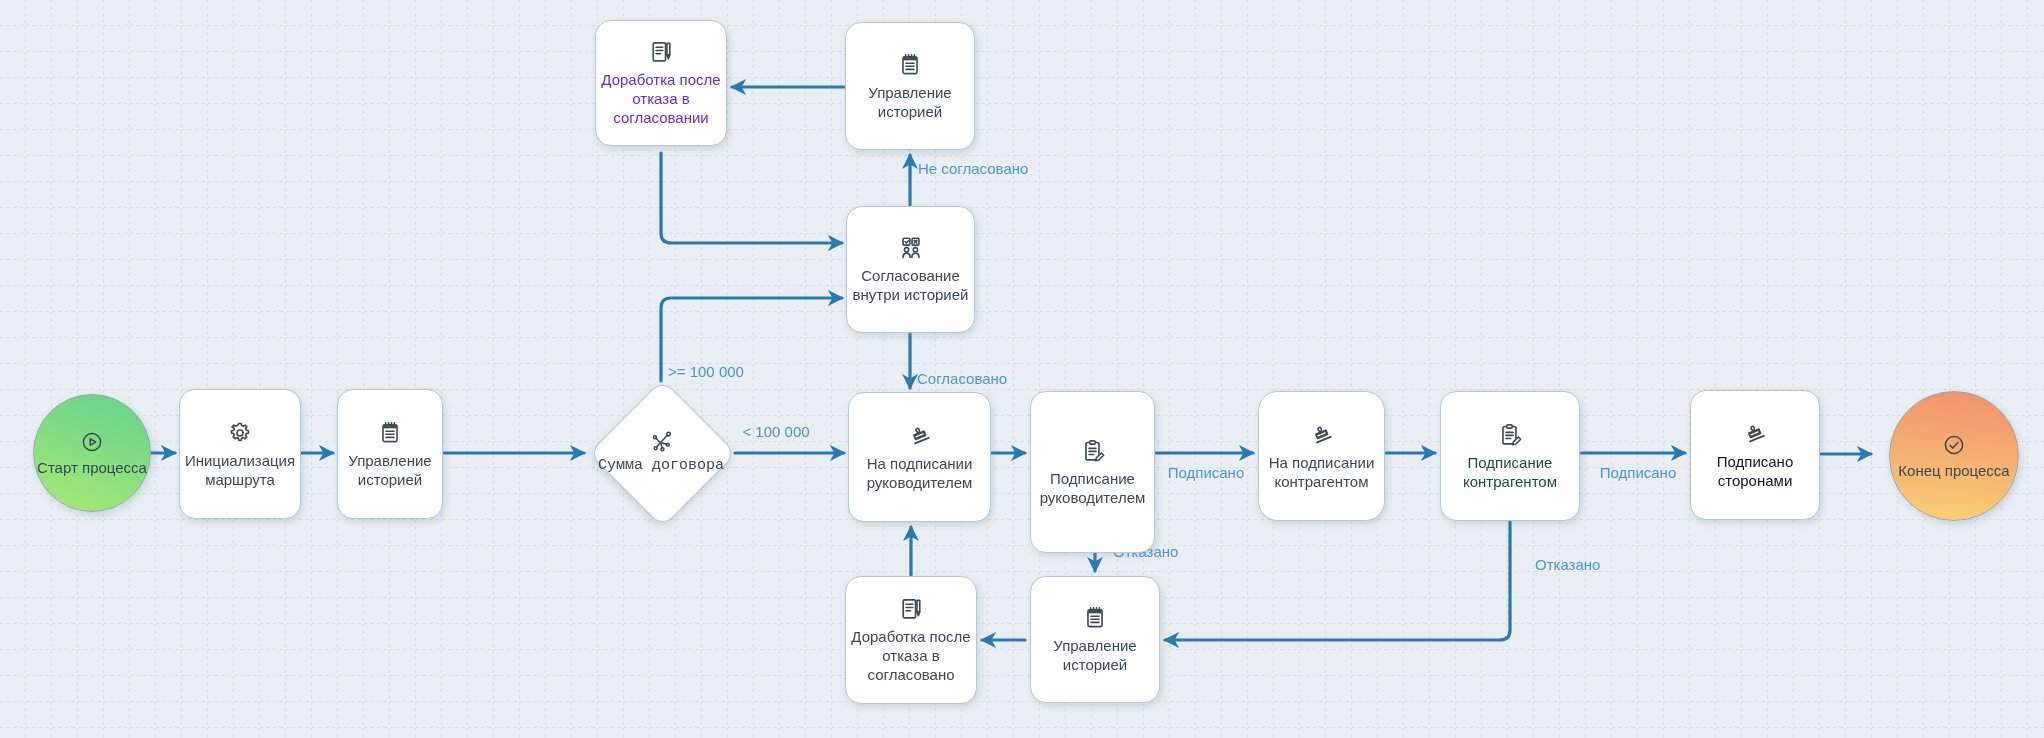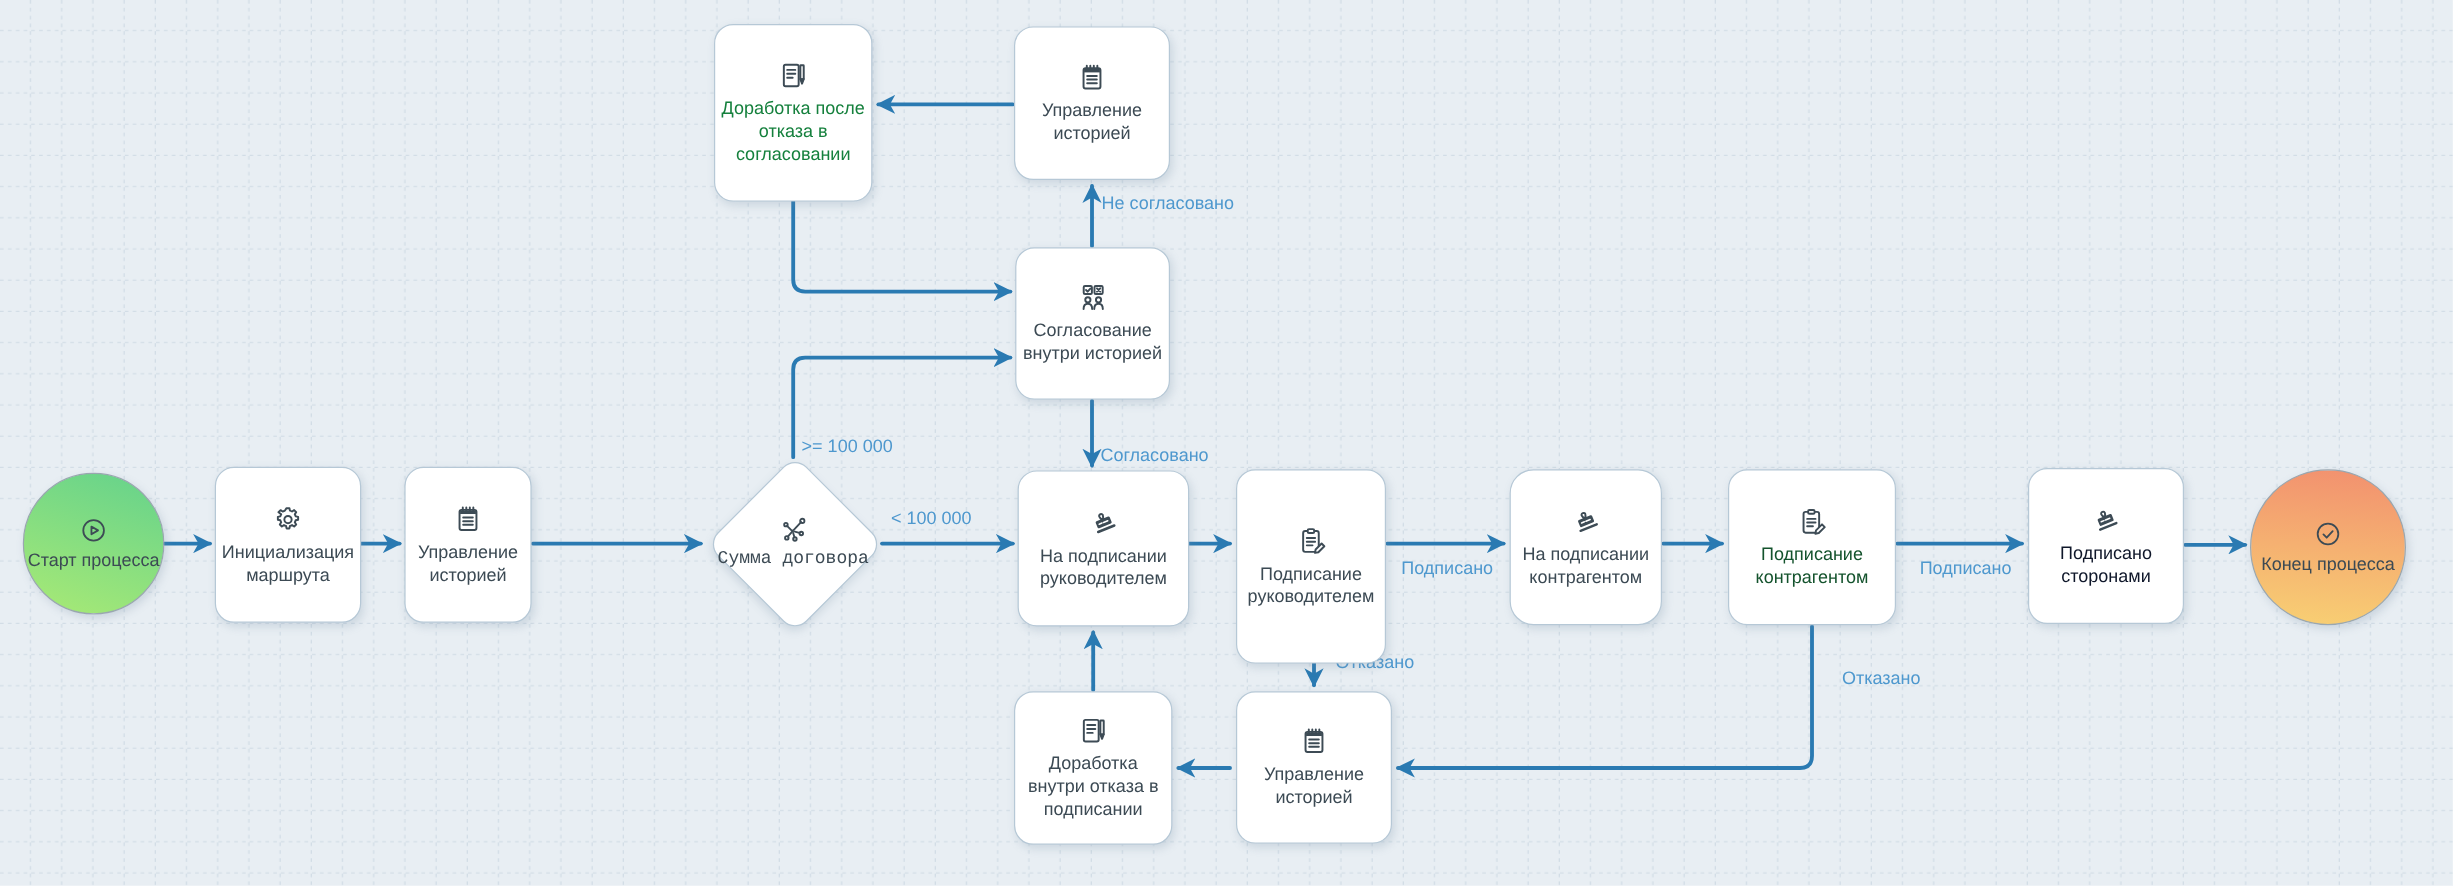--- a/index.html
+++ b/index.html
@@ -4,21 +4,21 @@
 <style>
   html,body{margin:0;padding:0;}
   body{font-family:"Liberation Sans",sans-serif;}
   .canvas{position:relative;width:2044px;height:738px;overflow:hidden;}
   .canvas > svg.edge-layer{position:absolute;left:0;top:0;width:2044px;height:738px;display:block;}
   .node{position:absolute;display:flex;flex-direction:column;align-items:center;justify-content:center;
         text-align:center;box-sizing:border-box;}
   .task{background:#ffffff;border:1px solid #b6c8d6;border-radius:16px;
         box-shadow:2px 3px 7px rgba(110,135,160,.22);padding:6px 4px;gap:5px;}
   .task .lbl{font-size:15px;line-height:19px;}
-  .event{border-radius:50%;border:1px solid #9aa7b0;box-shadow:2px 3px 7px rgba(110,135,160,.25);gap:4px;}
+  .event{border-radius:50%;border:1px solid #9aa7b0;box-shadow:2px 3px 7px rgba(110,135,160,.25);gap:4px;margin-left:14px;}
   .event .lbl{font-size:15px;line-height:19px;}
   .gateway{background:transparent;}
   .gateway .shape{position:absolute;left:0;top:0;width:100%;height:100%;
         transform:rotate(45deg);background:#fff;border:1px solid #b6c8d6;border-radius:14px;
         box-shadow:2px 3px 7px rgba(110,135,160,.22);}
   .gateway .content{position:absolute;left:50%;top:50%;width:150px;transform:translate(-50%,-50%);
         display:flex;flex-direction:column;align-items:center;gap:3px;}
   .gateway .lbl{font-size:15px;line-height:18px;}
   .icon{display:block;}
   text.edge-label{font-size:15px;}
@@ -100,21 +100,21 @@
             <path d="M10.2 14 L7.2 17.4"></path>
             <circle cx="6.4" cy="18.5" r="1.4"></circle>
             <path d="M11.5 14.5 L12.5 17.9"></path>
             <circle cx="12.9" cy="19.4" r="1.4"></circle>
             <path d="M12.8 13.4 L16.5 14.5"></path>
             <circle cx="18" cy="15" r="1.4"></circle>
           </svg>
           <div class="lbl">Сумма договора</div>
         </div>
       </div>
-      <div class="node task" style="left: 595px; top: 20px; width: 132px; height: 148px; color: #15803d; border-color: rgb(182, 200, 214);">
+      <div class="node task" style="left: 595px; top: 20px; width: 132px; height: 126px; color: #6d28d9; border-color: rgb(182, 200, 214);">
         <svg class="icon" width="26" height="26" viewBox="0 0 24 24" fill="none" stroke="#3d4b55" stroke-width="1.5" stroke-linecap="round" stroke-linejoin="round" xmlns="http://www.w3.org/2000/svg">
           <rect x="4.8" y="3.6" width="11.4" height="16.6" rx="1.3"></rect>
           <path d="M7.4 7.6h6.2 M7.4 10.6h6.2 M7.4 13.6h4.2"></path>
           <rect x="17.5" y="4" width="2.6" height="10.8" rx="0.4"></rect>
           <path d="M17.5 14.8 l1.3 3.4 1.3-3.4 z" fill="#3d4b55"></path>
         </svg>
         <div class="lbl">Доработка после отказа в согласовании</div>
       </div>
       <div class="node task" style="left: 845px; top: 22px; width: 130px; height: 128px; color: rgb(60, 74, 84); border-color: rgb(182, 200, 214);">
         <svg class="icon" width="26" height="26" viewBox="0 0 24 24" fill="none" stroke="#3d4b55" stroke-width="1.5" stroke-linecap="round" stroke-linejoin="round" xmlns="http://www.w3.org/2000/svg">
@@ -205,16 +205,16 @@
         </svg>
         <div class="lbl">Управление историей</div>
       </div>
       <div class="node task" style="left: 845px; top: 576px; width: 132px; height: 128px; color: rgb(60, 74, 84); border-color: rgb(182, 200, 214);">
         <svg class="icon" width="26" height="26" viewBox="0 0 24 24" fill="none" stroke="#3d4b55" stroke-width="1.5" stroke-linecap="round" stroke-linejoin="round" xmlns="http://www.w3.org/2000/svg">
           <rect x="4.8" y="3.6" width="11.4" height="16.6" rx="1.3"></rect>
           <path d="M7.4 7.6h6.2 M7.4 10.6h6.2 M7.4 13.6h4.2"></path>
           <rect x="17.5" y="4" width="2.6" height="10.8" rx="0.4"></rect>
           <path d="M17.5 14.8 l1.3 3.4 1.3-3.4 z" fill="#3d4b55"></path>
         </svg>
-        <div class="lbl">Доработка внутри отказа в подписании</div>
+        <div class="lbl">Доработка после отказа в согласовано</div>
       </div>
     </div>
 </div>
 
 </body></html>

